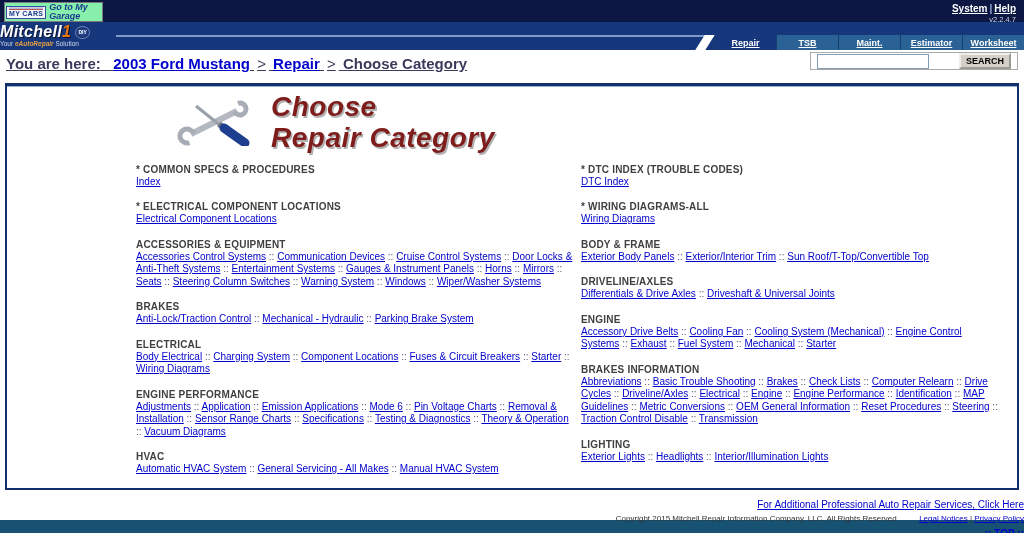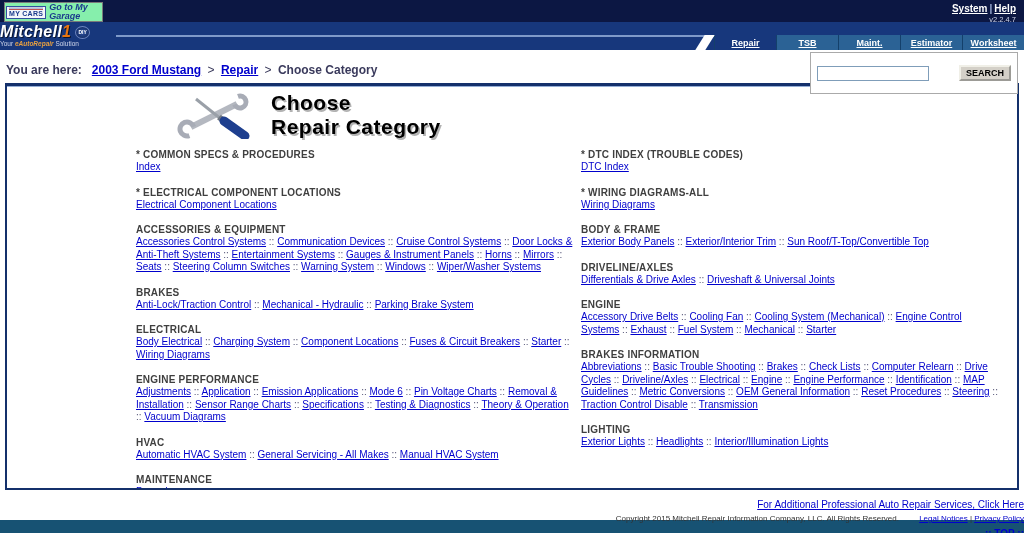--- a/index.html
+++ b/index.html
@@ -36,34 +36,34 @@
   .tab-topline { position:absolute; right:288px; top:13px; width:620px; height:2px; background:#7f9ac9; }
   .tab-strip { position:absolute; right:0; bottom:0; height:15px; display:flex; align-items:stretch; }
   .tab-slash { width:10px; background:#ffffff; transform:skewX(-32deg); margin-right:4px; }
   .tab { width:62px; background:#2b6295; border-left:1px solid #14406b;
     display:flex; align-items:center; justify-content:center; }
   .tab.active { background:#17377c; }
   .tab span { font-size:9px; font-weight:bold; color:#ffffff; text-decoration:underline; }
 
   
   .crumbstrip { height:33px; background:#ffffff; position:relative; border-bottom:1px solid #ffffff; }
-  .crumb { padding:13px 0 0 6px; font-size:12px; color:#3a3a5c; font-weight:bold; }
+  .crumb { padding:5px 0 0 6px; font-size:15px; color:#3a3a5c; font-weight:bold;text-decoration:underline; }
   .crumb a { color:#0000cc; text-decoration:underline; font-weight:bold; }
   .crumb .sep { color:#3a3a5c; padding:0 3px; font-weight:normal; }
   .searchbox { position:absolute; top:2px; right:6px; background:#ffffff; border:1px solid #aaaaaa;
-    padding:12px 6px; display:flex; align-items:center; gap:30px; }
+    padding:0 6px; display:flex; align-items:center; gap:30px; }
   .searchbox input { width:112px; height:15px; border:1px solid #7f9db9; font-size:10px; padding:0 2px; }
   .searchbox button { font-size:9px; font-weight:bold; color:#000000; background:#d4d0c8;
     border:2px outset #f0efe7; padding:1px 5px; font-family:"Liberation Sans",sans-serif; }
 
   
   .panel { margin:0 5px; height:407px; border:2px solid #14306b; border-top-width:3px; background:#ffffff; overflow:hidden; }
   .panel-accent { height:1px; background:#95aed6; margin-bottom:4px; }
   .title-block { margin:4px 0 10px 168px; display:flex; align-items:center; gap:14px; }
-  .page-title { font-size:21px; font-weight:bold; color:#000000;
+  .page-title { font-size:28px; font-weight:bold; font-style:italic; color:#7f1d1d;
     line-height:1.12; letter-spacing:.5px; text-shadow:1.6px 1.6px 0 #b2b2b2; }
   .cols { display:flex; padding-left:103px; }
   .col-left { width:437px;margin-left:26px; }
   .col-right { width:420px; margin-left:8px; }
   .section { margin-bottom:13px; }
   .sec-heading { font-size:10px; font-weight:bold; color:#3f3f3f; letter-spacing:.2px; margin-bottom:1px; }
   .sec-links { font-size:10px; line-height:12.5px; }
   .cat-link { color:#0000cc; text-decoration:underline; }
   .sep2 { color:#555577; }
 

